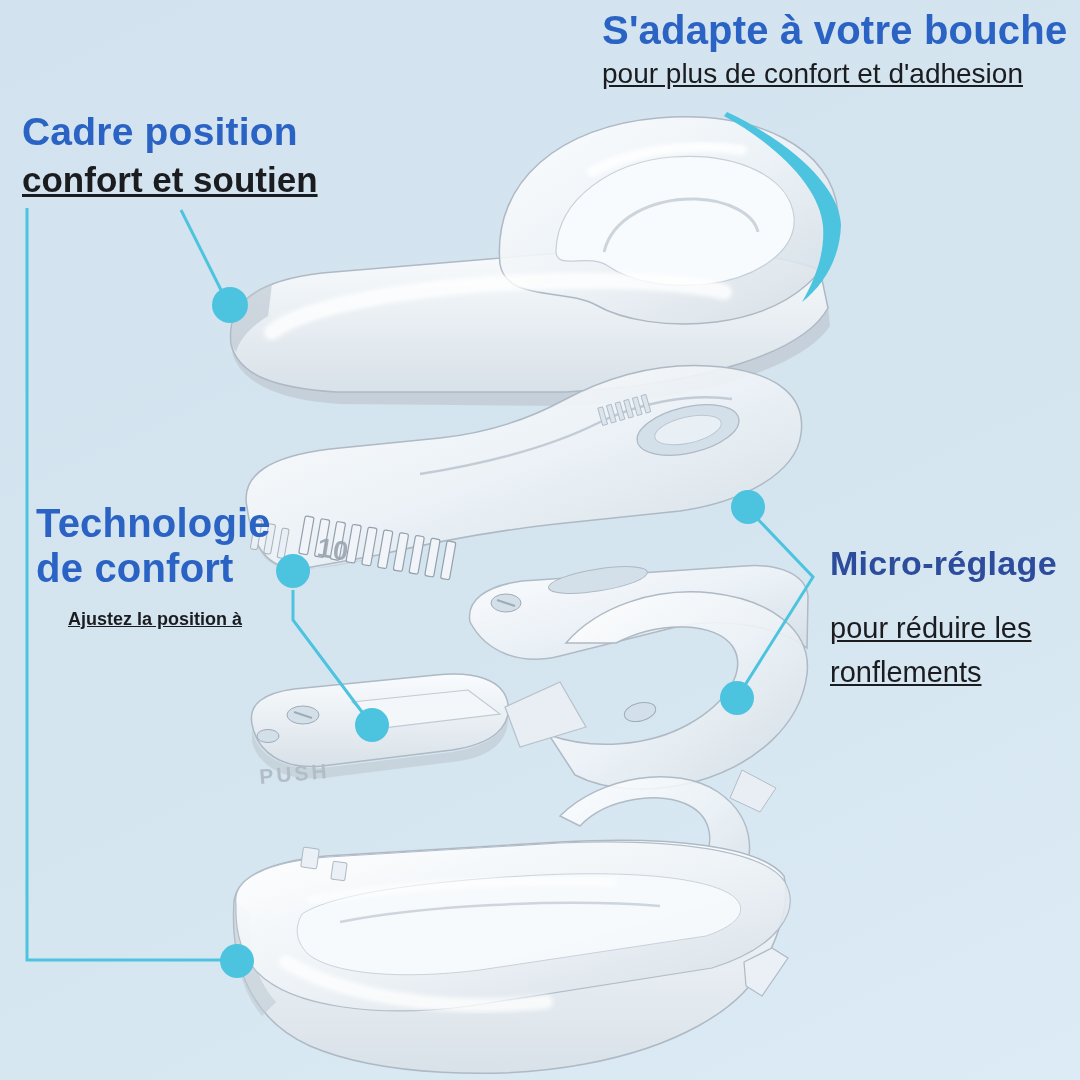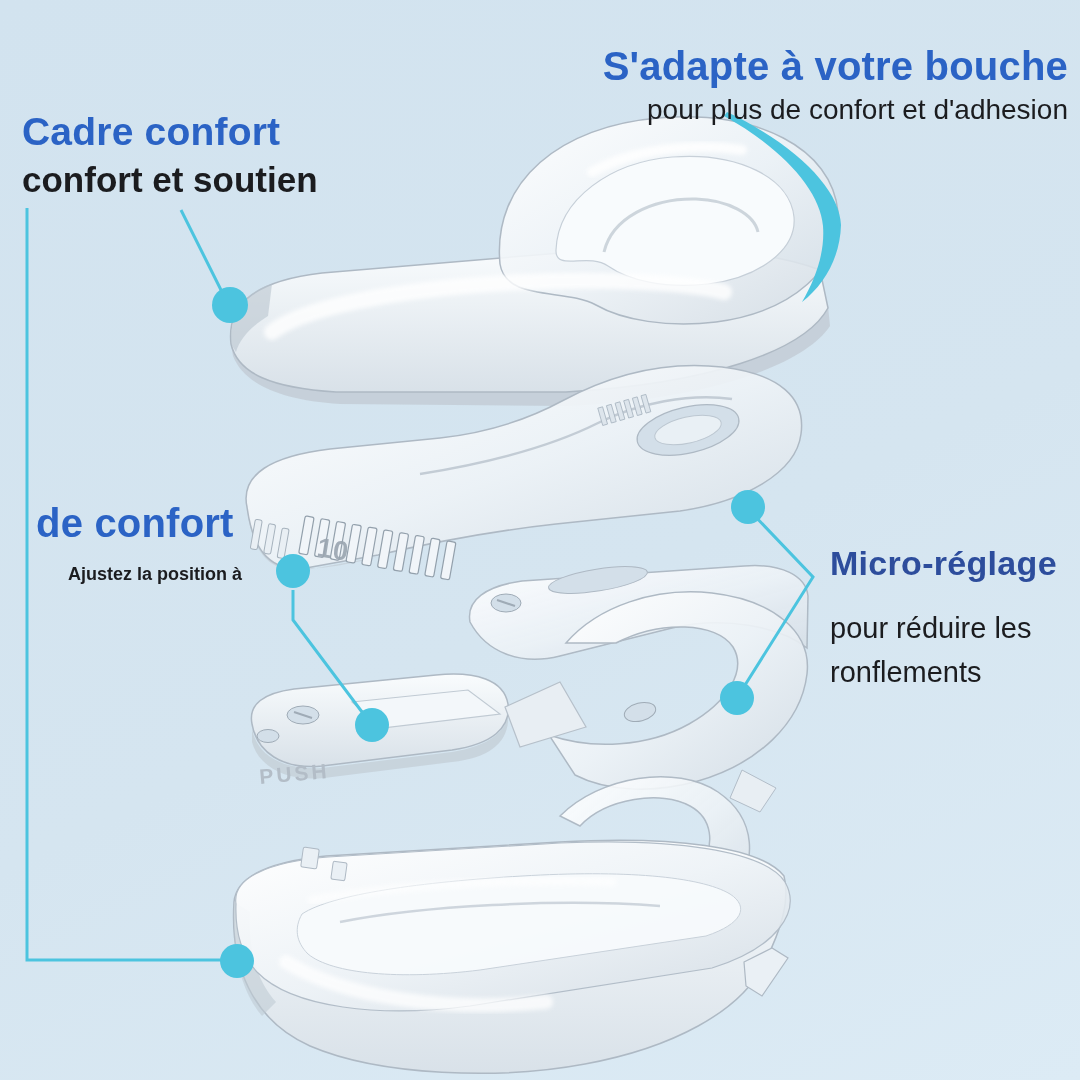--- a/index.html
+++ b/index.html
@@ -16,23 +16,23 @@
   .stage svg.product{
     position:absolute;left:0;top:0;width:1080px;height:1080px;
   }
   .callout{position:absolute;z-index:2;}
   .title-blue{
     color:var(--heading-blue,#2b63c5);
     font-weight:600;
     line-height:1.12;
     letter-spacing:.2px;
   }
-  .sub-dark{color:var(--text-dark,#1b1c1f);}
+  .sub-dark{color:var(--text-dark,#1b1c1f);text-decoration:underline;}
 
-  .co-fit{top:8px;right:12px;width:478px;text-align:right;margin-top:36px;}
+  .co-fit{top:8px;right:0;width:478px;text-align:left;}
   .co-fit .t{font-size:40px;}
   .co-fit .s{font-size:28px;font-weight:500;margin-top:5px;}
 
   .co-frame{left:22px;top:110px;}
   .co-frame .t{font-size:39px;}
   .co-frame .s{font-size:35px;font-weight:700;margin-top:6px;text-align:center;}
 
   .co-pinion{left:22px;top:501px;width:266px;}
   .co-pinion .t{font-size:40px;padding-left:14px;}
   .co-pinion .b{
@@ -163,25 +163,26 @@
       <circle class="teal-fill" cx="237" cy="961" r="17"></circle>
     </g>
   </svg>
 
   <div class="callout co-fit">
     <div class="t title-blue">S'adapte à votre bouche</div>
     <div class="s sub-dark">pour plus de confort et d'adhesion</div>
   </div>
 
   <div class="callout co-frame">
-    <div class="t title-blue">Cadre confort</div>
+    <div class="t title-blue">Cadre position</div>
     <div class="s sub-dark">confort et soutien</div>
   </div>
 
   <div class="callout co-pinion">
+    <div class="t title-blue">Technologie</div>
     <div class="t title-blue">de confort</div>
     <div class="b sub-dark">
       <div>Ajustez la position à</div>
     </div>
   </div>
 
   <div class="callout co-micro">
     <div class="t">Micro-réglage</div>
     <div class="b sub-dark">
       <div>pour réduire les</div>

